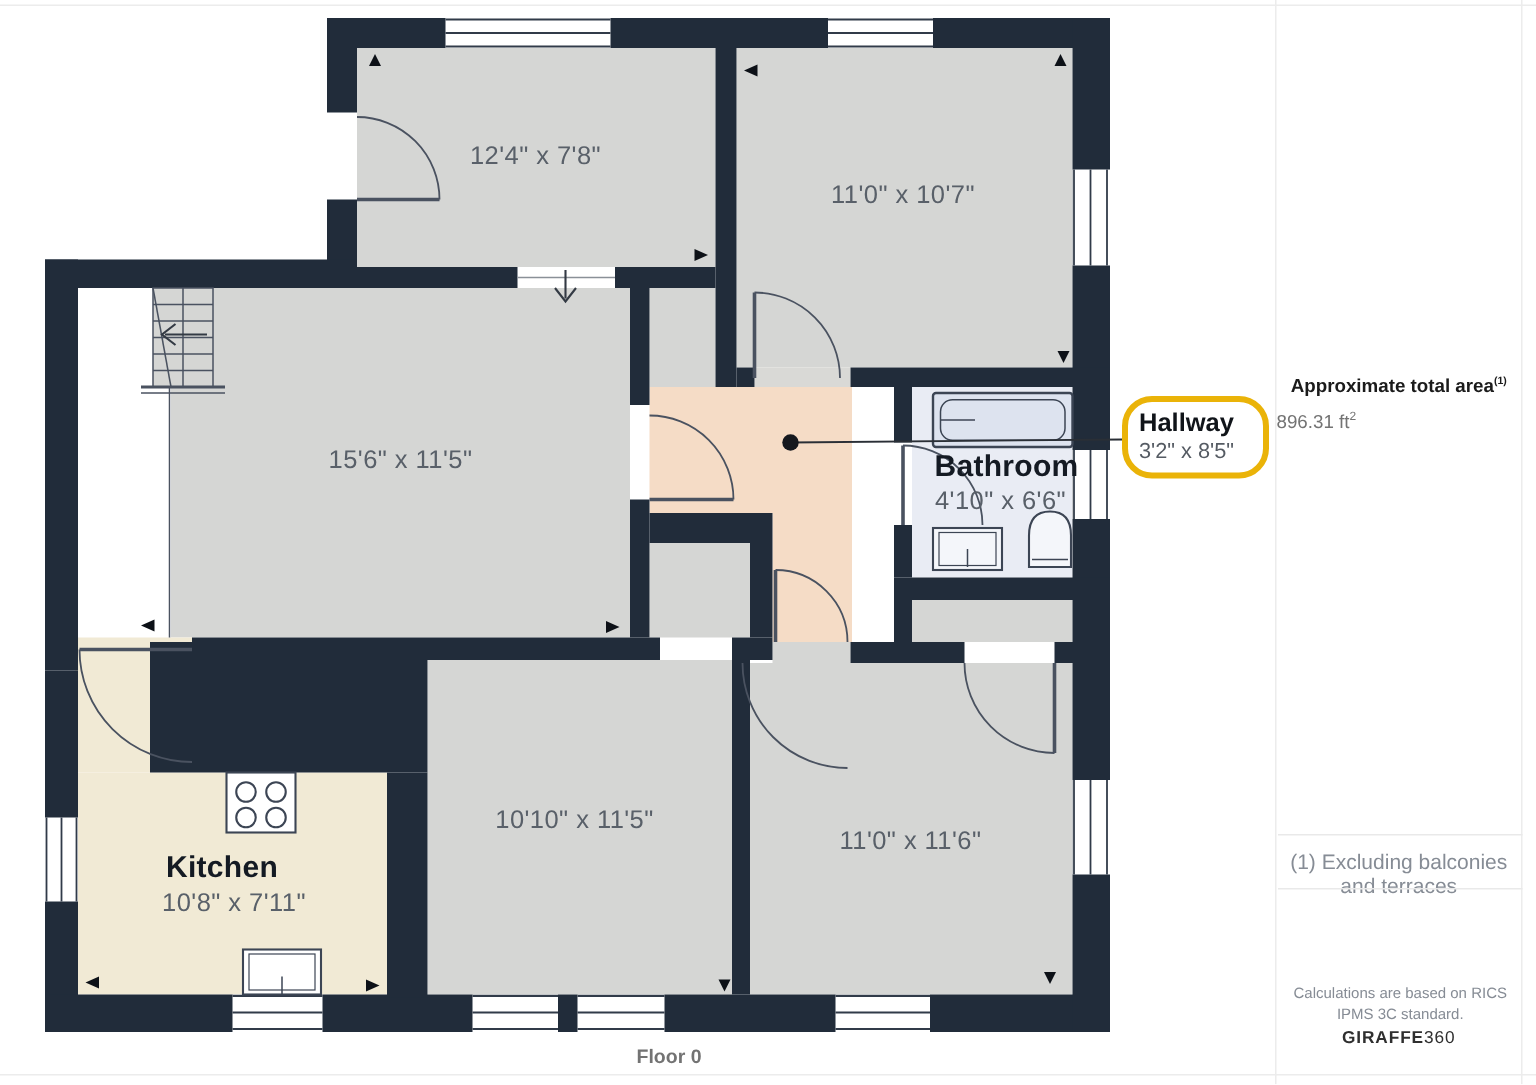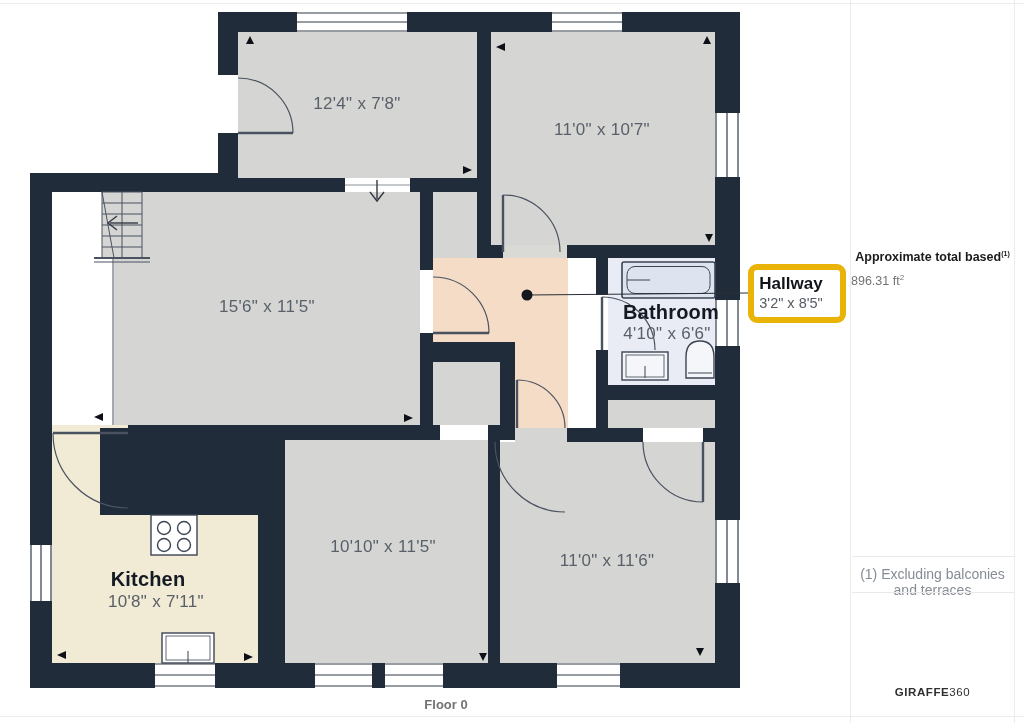--- a/index.html
+++ b/index.html
@@ -3,21 +3,21 @@
 <meta charset="utf-8">
 <style>
   html,body{margin:0;padding:0;background:#fff;}
   #stage{position:relative;width:1024px;height:723px;background:#fff;overflow:hidden;
          font-family:"Liberation Sans",sans-serif;}
   svg{position:absolute;left:0;top:0;}
   .lbl{position:absolute;transform:translate(-50%,-50%);white-space:nowrap;}
   .dim{font-size:17px;color:#596069;letter-spacing:.3px;}
   .room-name{font-size:20px;font-weight:bold;color:#141a23;letter-spacing:.2px;}
   .callout{position:absolute;left:748px;top:264px;width:98px;background:#fff;
-           border:6px solid #eab308;border-radius:9px;text-align:center;padding:4px 12px 6px 0;box-sizing:border-box;}
+           border:4px solid #eab308;border-radius:20px;text-align:center;padding:4px 12px 6px 0;box-sizing:border-box;}
   .callout .cname{font-size:17px;font-weight:bold;color:#101419;}
   .callout .cdims{font-size:14.5px;color:#555b63;margin-top:1px;}
   .floor-lbl{font-size:13px;font-weight:bold;color:#737373;}
   .sidebar{position:absolute;left:850px;top:0;width:165px;height:723px;
            border-left:1px solid #ececec;border-right:1px solid #ececec;box-sizing:border-box;}
   .sb-title{position:absolute;top:250px;width:100%;text-align:center;font-size:12.5px;
             font-weight:bold;color:#1b1b1b;}
   .sb-title sup{font-size:7px;}
   .sb-value{position:absolute;top:273px;width:100%;text-align:left;font-size:12.5px;color:#737373;}
   .sb-value sup{font-size:8px;}
@@ -275,21 +275,22 @@
   <div class="cname">Hallway</div>
   <div class="cdims">3'2" x 8'5"</div>
 </div>
 
 <div class="lbl floor-lbl" style="left:446px;top:704px;">Floor 0</div>
 
 <div class="pageline" style="top:3px;"></div>
 <div class="pageline" style="top:716px;"></div>
 
 <div class="sidebar">
-  <div class="sb-title"><span>Approximate total based</span><sup>(1)</sup></div>
+  <div class="sb-title"><span>Approximate total area</span><sup>(1)</sup></div>
   <div class="sb-value"><span>896.31 ft</span><sup>2</sup></div>
   <div class="sb-div" style="top:556px;"></div>
   <div class="sb-note">(1) Excluding balconies and terraces</div>
   <div class="sb-div" style="top:592px;"></div>
+  <div class="sb-para" style="top:656px;">Calculations are based on RICS IPMS 3C standard.</div>
   <div class="sb-brand"><span>GIRAFFE</span><span class="b">360</span></div>
 </div>
 
 </div>
 
 </body></html>

